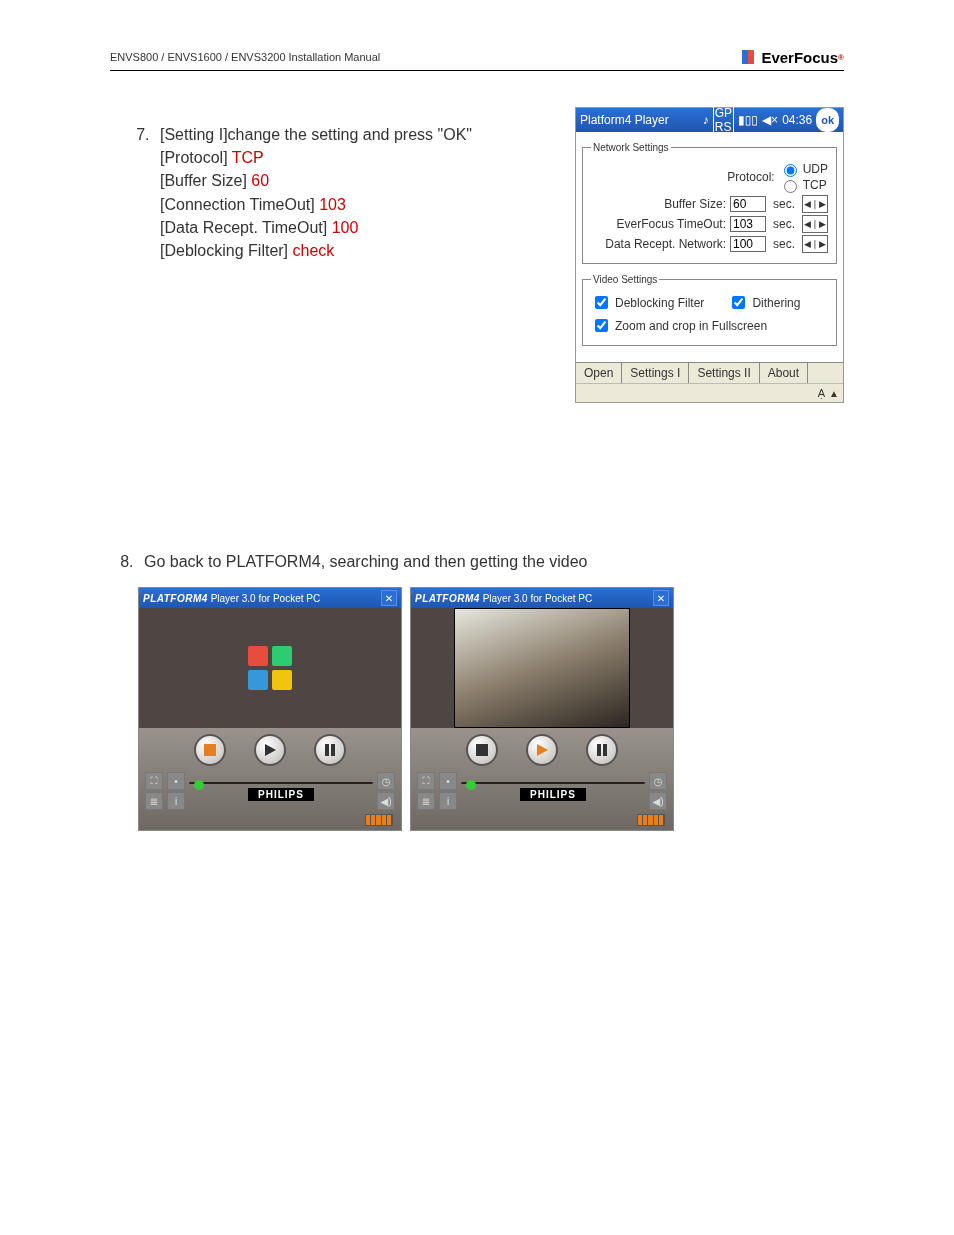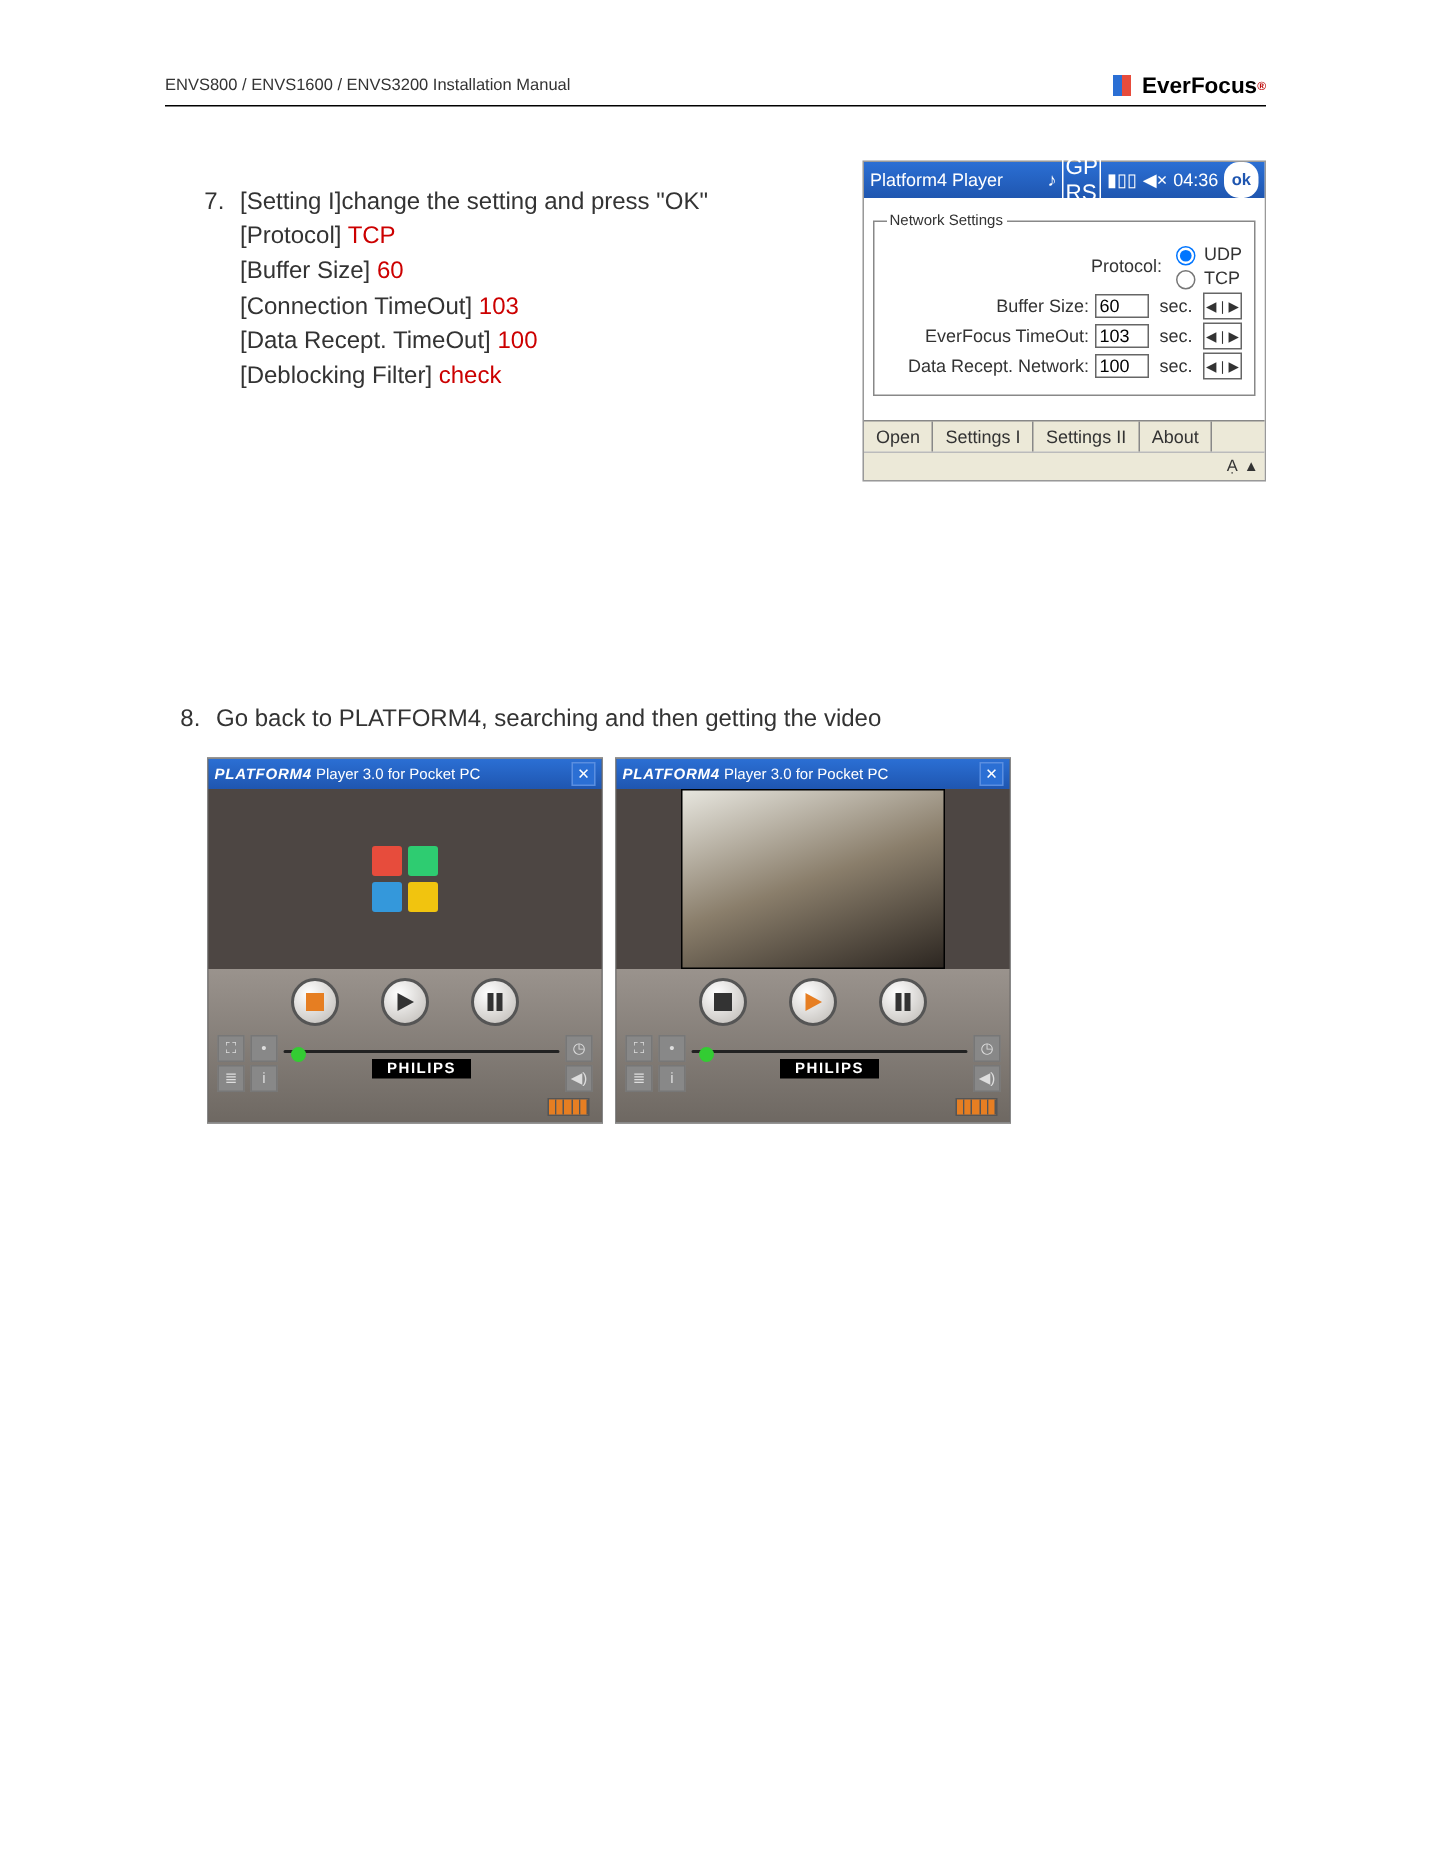--- a/index.html
+++ b/index.html
@@ -269,21 +269,21 @@
           <span>[Deblocking Filter] </span><span class="red">check</span>
         </li>
       </ol>
     </div>
 
     <div class="pda">
       <div class="pda-titlebar">
         <span class="title">Platform4 Player</span>
         <div class="tray">
           <span>♪</span>
-          <span style="font-size:15px;border:1px solid #fff;padding:4px 1px;">GP<br>RS</span>
+          <span style="font-size:12px;border:1px solid #fff;padding:4px 1px;">GP<br>RS</span>
           <span>▮▯▯</span>
           <span>◀×</span>
           <span>04:36</span>
           <span class="ok-badge">ok</span>
         </div>
       </div>
       <div class="pda-body">
         <fieldset class="net">
           <legend>Network Settings</legend>
           <div class="form-row">
@@ -312,20 +312,37 @@
             <span class="spinner">◀<span>|</span>▶</span>
           </div>
           <div class="form-row">
             <span class="lbl">Data Recept. Network:</span>
             <input class="num-input" value="100" style="">
             <span class="sec-lbl">sec.</span>
             <span class="spinner">◀<span>|</span>▶</span>
           </div>
         </fieldset>
 
+        <fieldset class="vid">
+          <legend>Video Settings</legend>
+          <div class="check-pair">
+            <label class="check-row">
+                <input type="checkbox" checked="" style="">
+                <span>Deblocking Filter</span>
+              </label>
+            <label class="check-row">
+                <input type="checkbox" checked="" style="">
+                <span>Dithering</span>
+              </label>
+          </div>
+          <label class="check-row">
+              <input type="checkbox" checked="" style="">
+              <span>Zoom and crop in Fullscreen</span>
+            </label>
+        </fieldset>
       </div>
       <div class="pda-tabs">
         <div class="tab">Open</div>
         <div class="tab">Settings I</div>
         <div class="tab">Settings II</div>
         <div class="tab">About</div>
       </div>
       <div class="pda-bottombar">
         <span style="font-size:11px;">Ạ</span>
         <span style="font-size:10px;">▲</span>

